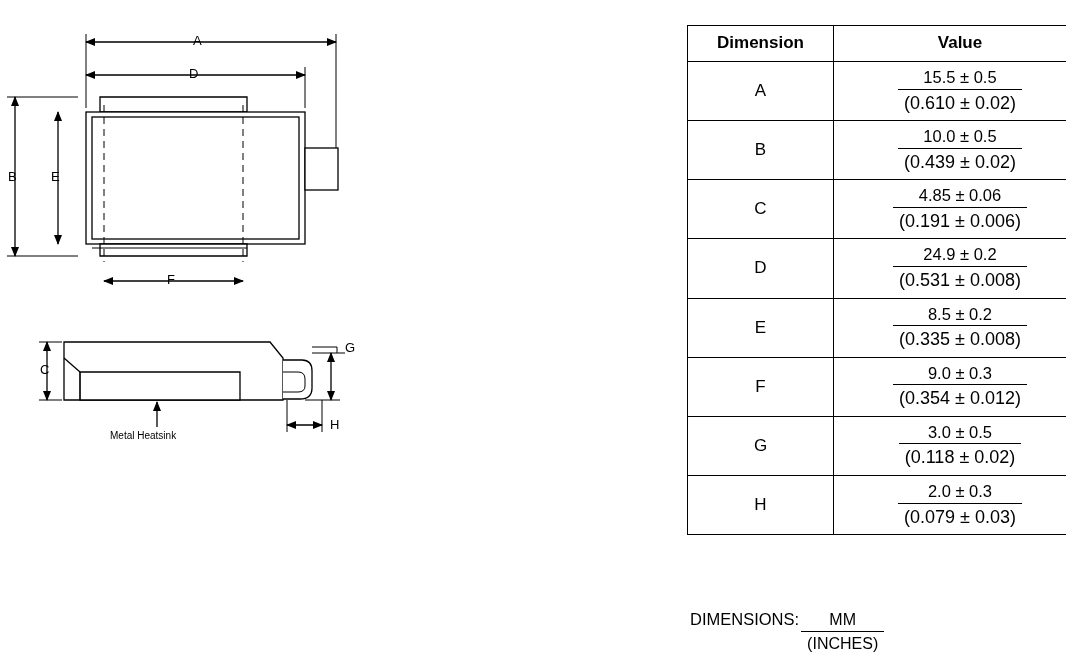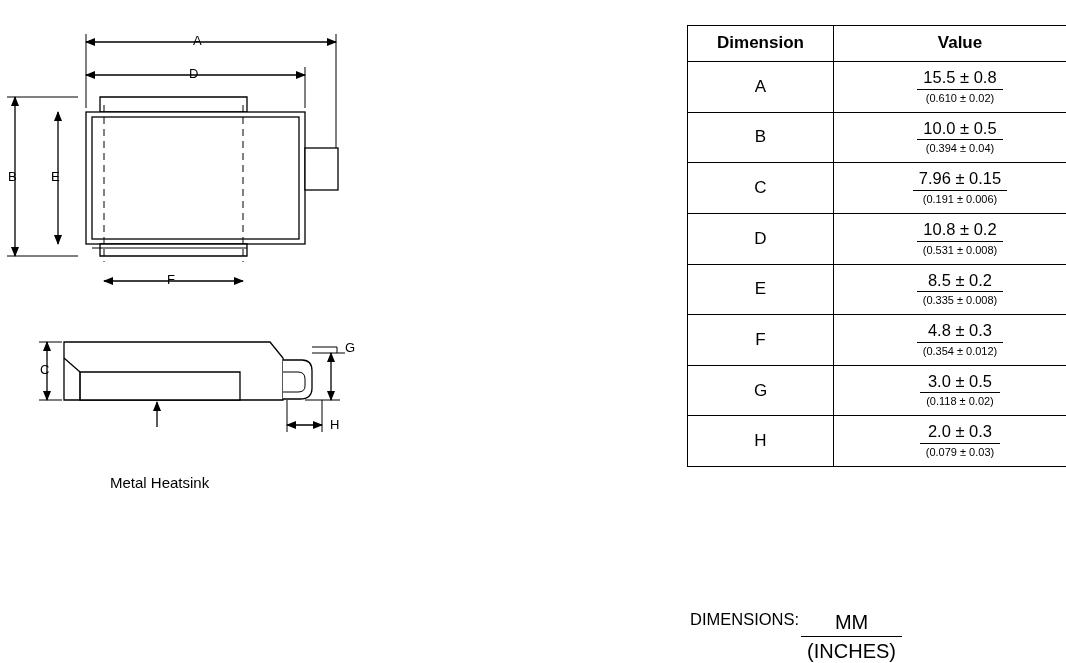--- a/index.html
+++ b/index.html
@@ -31,22 +31,21 @@
     display: block;
   }
   .lbl {
     position: absolute;
     font-size: 13px;
     font-family: "Liberation Sans", sans-serif;
     color: #000;
     white-space: nowrap;
   }
   .lbl.small {
-    font-size: 15px;
-    margin-top: 44px;
+    font-size: 10px;
   }
   
   #dim-table {
     position: absolute;
     left: 687px;
     top: 25px;
     width: 400px;
     border-collapse: collapse;
     border: 1.6px solid #000;
   }
@@ -75,38 +74,38 @@
     line-height: 1.25;
   }
   .frac .num {
     display: block;
     font-size: 16.5px;
     padding: 0 6px 1px 6px;
     border-bottom: 1.3px solid #000;
   }
   .frac .den {
     display: block;
-    font-size: 11px;
+    font-size: 18px;
     padding: 2px 6px 0 6px;
   }
   
   #dims-footer {
     position: absolute;
     left: 690px;
     top: 600px;
     display: flex;
     gap: 2px;
     margin-top: 10px;
   }
   #dims-footer .cap {
     font-size: 16.5px;
   }
   #dims-footer .frac .num,
   #dims-footer .frac .den {
-    font-size: 20px;
+    font-size: 16px;
   }
 </style>
 </head>
 <body>
 
 <div class="page">
 
   <div id="drawing">
     <svg width="640" height="663" viewBox="0 0 640 663" xmlns="http://www.w3.org/2000/svg">
       <defs>
@@ -195,66 +194,66 @@
       <tr>
         <th>Dimension</th>
         <th>Value</th>
       </tr>
     </thead>
     <tbody>
       <tr>
         <td class="dim-name">A</td>
         <td class="dim-val">
           <span class="frac">
-            <span class="num">15.5 ± 0.8</span>
+            <span class="num">15.5 ± 0.5</span>
             <span class="den">(0.610 ± 0.02)</span>
           </span>
         </td>
       </tr>
       <tr>
         <td class="dim-name">B</td>
         <td class="dim-val">
           <span class="frac">
             <span class="num">10.0 ± 0.5</span>
-            <span class="den">(0.394 ± 0.04)</span>
+            <span class="den">(0.439 ± 0.02)</span>
           </span>
         </td>
       </tr>
       <tr>
         <td class="dim-name">C</td>
         <td class="dim-val">
           <span class="frac">
-            <span class="num">7.96 ± 0.15</span>
+            <span class="num">4.85 ± 0.06</span>
             <span class="den">(0.191 ± 0.006)</span>
           </span>
         </td>
       </tr>
       <tr>
         <td class="dim-name">D</td>
         <td class="dim-val">
           <span class="frac">
-            <span class="num">10.8 ± 0.2</span>
+            <span class="num">24.9 ± 0.2</span>
             <span class="den">(0.531 ± 0.008)</span>
           </span>
         </td>
       </tr>
       <tr>
         <td class="dim-name">E</td>
         <td class="dim-val">
           <span class="frac">
             <span class="num">8.5 ± 0.2</span>
             <span class="den">(0.335 ± 0.008)</span>
           </span>
         </td>
       </tr>
       <tr>
         <td class="dim-name">F</td>
         <td class="dim-val">
           <span class="frac">
-            <span class="num">4.8 ± 0.3</span>
+            <span class="num">9.0 ± 0.3</span>
             <span class="den">(0.354 ± 0.012)</span>
           </span>
         </td>
       </tr>
       <tr>
         <td class="dim-name">G</td>
         <td class="dim-val">
           <span class="frac">
             <span class="num">3.0 ± 0.5</span>
             <span class="den">(0.118 ± 0.02)</span>

